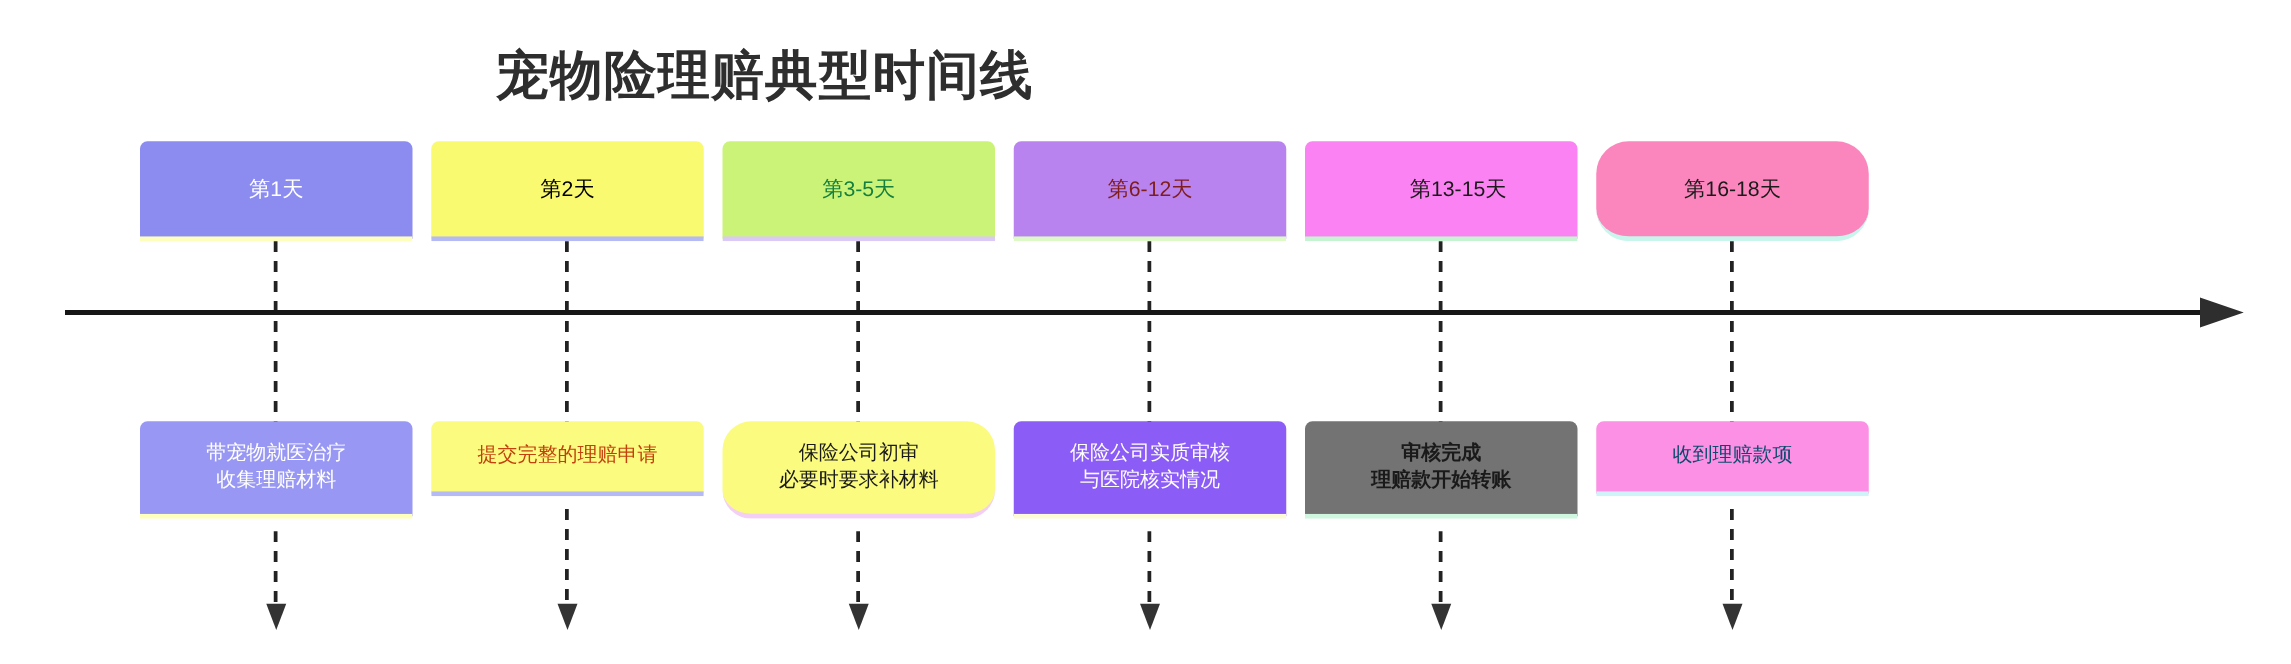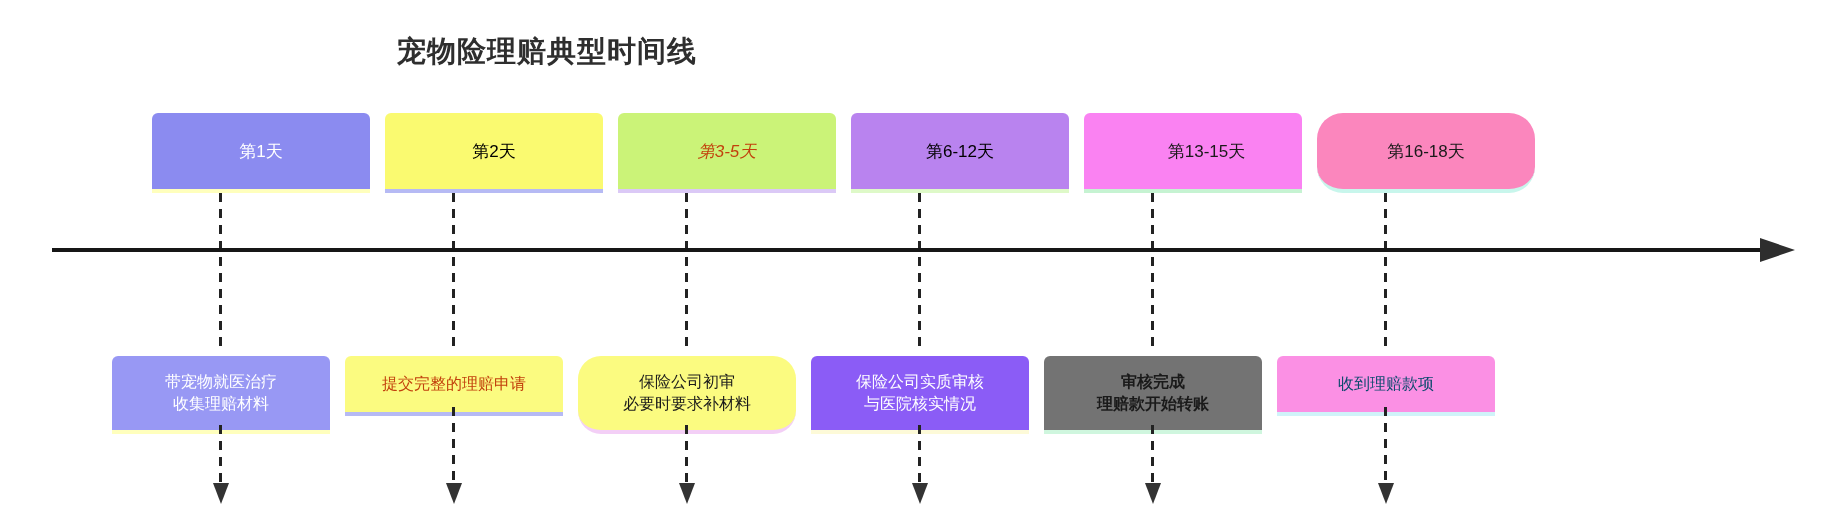--- a/index.html
+++ b/index.html
@@ -8,41 +8,40 @@
     position: relative;
     width: 1833px;
     height: 531px;
     background: #ffffff;
     overflow: hidden;
   }
   .diagram-title {
     position: absolute;
     left: 397px;
     top: 32px;
-    font-size: 29px;
+    font-size: 42px;
     font-weight: bold;
     letter-spacing: 1px;
     color: #2e2e2e;
     white-space: nowrap;
   }
   .column { position: absolute; top: 0; width: 218px; height: 531px; }
   .period-box {
     position: absolute;
     left: 0; top: 113px;
     width: 218px; height: 80px;
     box-sizing: border-box;
     border-radius: 6px 6px 0 0;
     border-bottom: 4px solid transparent;
     display: flex; align-items: center; justify-content: center;
     font-size: 17px;
-    margin-left: 40px;
   }
   .event-box {
     position: absolute;
-    left: 0; top: 356px;
+    left: 0; top: 337px;
     width: 218px;
     box-sizing: border-box;
     border-radius: 6px 6px 0 0;
     border-bottom: 4px solid transparent;
     display: flex; align-items: center; justify-content: center;
     text-align: center;
     white-space: pre-line;
     font-size: 16px;
     line-height: 22px;
   }
@@ -100,30 +99,30 @@
 
   <div class="column" style="left: 345px;">
     <div class="period-box" style="background: rgb(250, 250, 112); color: #000000; border-bottom-color: rgb(182, 186, 244);">第2天</div>
     <div class="dash-line dash-upper"></div>
     <div class="event-box short" style="background: rgb(251, 251, 128); color: #c2410c; border-bottom-color: rgb(182, 186, 244);">提交完整的理赔申请</div>
     <div class="dash-line dash-lower dash-lower-short"></div>
     <div class="down-arrowhead"></div>
   </div>
 
   <div class="column" style="left: 578px;">
-    <div class="period-box" style="background: rgb(203, 243, 120); color: #c2410c; border-bottom-color: rgb(219, 201, 246); font-style: italic;">第3-5天</div>
+    <div class="period-box" style="background: rgb(203, 243, 120); color: #15803d; border-bottom-color: rgb(219, 201, 246);">第3-5天</div>
     <div class="dash-line dash-upper"></div>
     <div class="event-box tall" style="background: rgb(251, 251, 128); color: rgb(26, 26, 26); border-bottom-color: rgb(243, 207, 246); border-radius: 23px;">保险公司初审
 必要时要求补材料</div>
     <div class="dash-line dash-lower dash-lower-tall"></div>
     <div class="down-arrowhead"></div>
   </div>
 
   <div class="column" style="left: 811px;">
-    <div class="period-box" style="background: rgb(185, 131, 239); color: #000000; border-bottom-color: rgb(222, 249, 200);">第6-12天</div>
+    <div class="period-box" style="background: rgb(185, 131, 239); color: #7f1d1d; border-bottom-color: rgb(222, 249, 200);">第6-12天</div>
     <div class="dash-line dash-upper"></div>
     <div class="event-box tall" style="background: #8b5cf6; color: rgb(255, 255, 255); border-bottom-color: rgb(253, 250, 216);">保险公司实质审核
 与医院核实情况</div>
     <div class="dash-line dash-lower dash-lower-tall"></div>
     <div class="down-arrowhead"></div>
   </div>
 
   <div class="column" style="left: 1044px;">
     <div class="period-box" style="background: rgb(250, 130, 242); color: rgb(26, 26, 26); border-bottom-color: rgb(198, 243, 210); padding-left: 27px;">第13-15天</div>
     <div class="dash-line dash-upper"></div>

